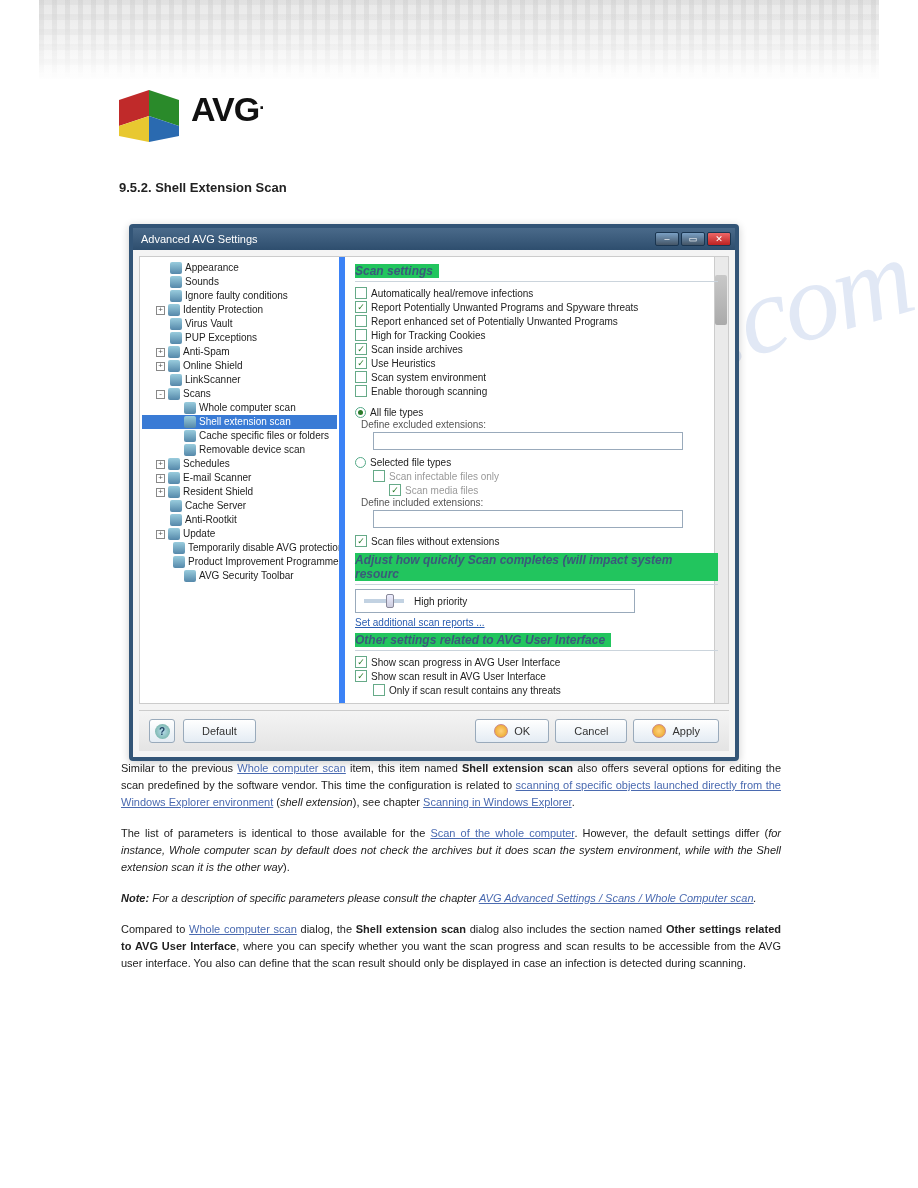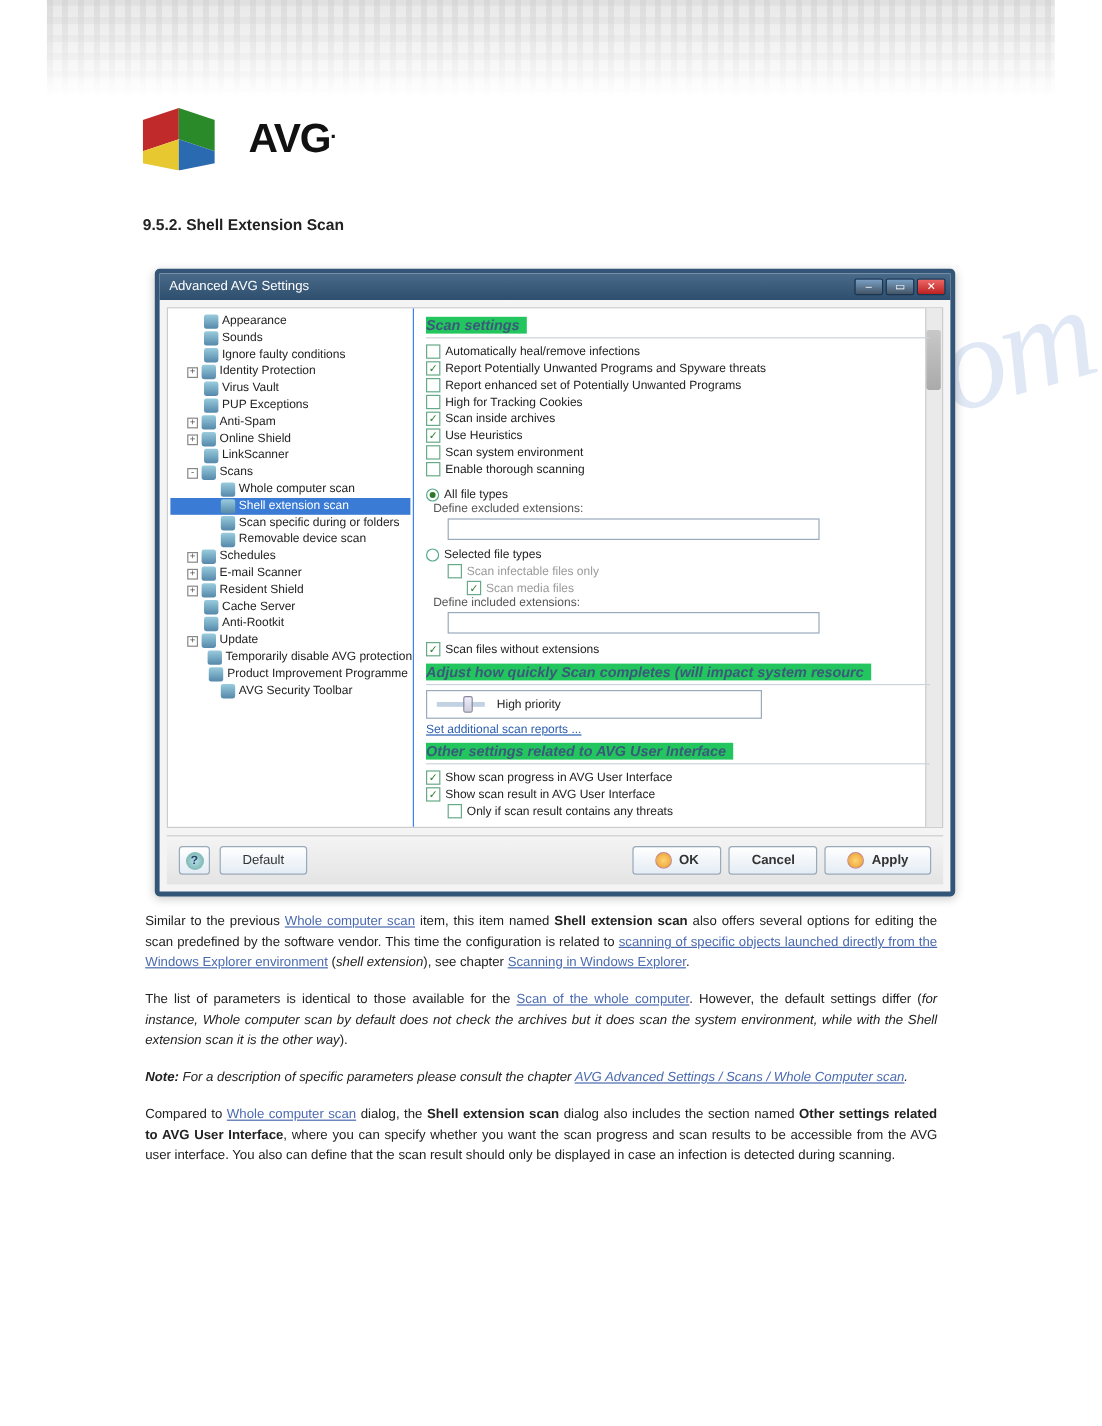--- a/index.html
+++ b/index.html
@@ -4,37 +4,37 @@
 <style>
   * { box-sizing: border-box; margin: 0; padding: 0; }
   body { background: #fff; font-family: Verdana, Arial, sans-serif; font-size: 11px; color: #333; }
   .page-wrap { width: 918px; margin: 0 auto; background: #fff; }
   .canvas { width: 840px; margin: 0 auto; background: #fff; position: relative; padding-bottom: 30px; }
   .pixel-header { height: 80px; background: linear-gradient(to bottom, #e8e8e8 0%, #fff 100%); position: relative; overflow: hidden; }
   .pixel-header::before { content: ""; position: absolute; inset: 0; background-image:
     repeating-linear-gradient(90deg, rgba(200,200,200,0.4) 0 5px, transparent 5px 13px),
     repeating-linear-gradient(0deg, rgba(210,210,210,0.35) 0 6px, transparent 6px 15px);
     mask-image: linear-gradient(to bottom, #000 0%, transparent 100%); -webkit-mask-image: linear-gradient(to bottom, #000 0%, transparent 100%); }
-  .logo-block { position: absolute; top: 90px; left: 80px; display: flex; align-items: center; gap: 28px; }
+  .logo-block { position: absolute; top: 90px; left: 80px; display: flex; gap: 12px; }
   .logo-flag { width: 60px; height: 52px; }
   .logo-text { font-weight: 900; font-size: 34px; letter-spacing: -1px; color: #111; }
   .logo-dot { font-size: 18px; position: relative; top: -12px; }
   .section-heading { position: absolute; top: 180px; left: 80px; font-size: 13px; font-weight: bold; color: #222; }
 
   
-  .dialog-outer { position: absolute; top: 224px; left: 90px; width: 667px; border: 4px solid #335577; border-radius: 4px; box-shadow: 0 2px 8px rgba(0,0,0,0.2); background: #f4f4f4; }
+  .dialog-outer { position: absolute; top: 224px; left: 90px; width: 610px; border: 4px solid #335577; border-radius: 4px; box-shadow: 0 2px 8px rgba(0,0,0,0.2); background: #f4f4f4; }
   .titlebar { height: 22px; background: linear-gradient(#4a6a8a,#2e4e6e); display: flex; align-items: center; justify-content: space-between; padding: 0 4px 0 8px; }
   .titlebar-title { color: #fff; font-size: 11px; }
   .win-btns { display: flex; gap: 2px; }
   .win-btn { width: 24px; height: 14px; border: 1px solid #1a3550; background: linear-gradient(#6a8,#486); border-radius: 2px; font-size: 9px; color: #fff; text-align: center; line-height: 12px; }
   .win-btn.min { background: linear-gradient(#7aa0c4,#456); }
   .win-btn.max { background: linear-gradient(#7aa0c4,#456); }
   .win-btn.close { background: linear-gradient(#e66,#b22); }
   .dialog-body { display: flex; background: #fff; border: 1px solid #ccc; margin: 6px; }
-  .tree-panel { width: 205px; border-right: 1px solid #3b82f6; padding: 4px 2px; font-size: 10px; color: #222; line-height: 14px; overflow: hidden; }
+  .tree-panel { width: 205px; border-right: 6px solid #3b82f6; padding: 4px 2px; font-size: 10px; color: #222; line-height: 14px; overflow: hidden; }
   .tree-row { display: flex; align-items: center; gap: 3px; padding: 0 2px; white-space: nowrap; }
   .tree-row.selected { background: #3a7bd5; color: #fff; }
   .tree-exp { width: 9px; height: 9px; border: 1px solid #888; display: inline-flex; align-items: center; justify-content: center; font-size: 8px; line-height: 8px; flex: none; background:#fff; color:#555;}
   .tree-ico { width: 12px; height: 12px; background: linear-gradient(#9cd, #58a); border-radius: 2px; flex: none; }
   .ind1 { padding-left: 14px; }
   .ind2 { padding-left: 28px; }
 
   .right-panel { flex: 1; padding: 6px 10px 6px 10px; font-size: 10px; color: #222; position: relative; }
   .scrollbar-stub { position: absolute; right: 0; top: 0; width: 14px; height: 100%; background: #eaeaea; border-left:1px solid #ccc; }
   .scrollbar-thumb { position: absolute; right: 1px; top: 18px; width: 12px; height: 50px; background: linear-gradient(#c8c8c8,#aaa); border-radius: 2px; }
@@ -51,21 +51,21 @@
   .txt-input { width: 310px; height: 18px; border: 1px solid #9ab; margin: 2px 0 6px 18px; background: #fff; }
   .disabled { color: #9a9a9a; }
   .slider-box { width: 280px; height: 24px; border: 1px solid #9ab; margin: 2px 0 4px 0; display: flex; align-items: center; padding: 0 8px; gap: 10px; }
   .slider-track { width: 40px; height: 4px; background: #c2d2e2; position: relative; }
   .slider-thumb { position: absolute; top: -5px; left: 22px; width: 8px; height: 14px; background: linear-gradient(#eef,#ccd); border:1px solid #889; border-radius:2px; }
   .link-text { color: #2a5db0; text-decoration: underline; font-size: 10px; }
 
   .dialog-buttons { display: flex; justify-content: space-between; align-items: center; padding: 8px 10px; background: linear-gradient(#f4f4f4,#e4e4e4); border-top: 1px solid #ccc; margin: 0 6px 6px 6px; }
   .dbtn { height: 24px; padding: 0 18px; border: 1px solid #9ab; border-radius: 3px; background: linear-gradient(#fff,#e4ecf4); font-size: 11px; color: #333; display: inline-flex; align-items: center; gap: 6px; }
   .dbtn-ico { width: 14px; height: 14px; border-radius: 50%; background: radial-gradient(#ffd27a,#e8a020); border:1px solid #c88;}
-  .dbtn-group { display: flex; gap: 6px; font-weight: bold; }
+  .dbtn-group { display: flex; gap: 6px; }
   .help-btn { width: 26px; height: 24px; border: 1px solid #9ab; border-radius: 3px; background: linear-gradient(#fff,#e4ecf4); display:inline-flex; align-items:center; justify-content:center; }
   .help-ico { width:15px; height:15px; border-radius:50%; background: radial-gradient(#bde, #6a9); display:inline-flex; align-items:center; justify-content:center; color:#246; font-size:10px; font-weight:bold;}
 
   
   .body-text { position: absolute; top: 760px; left: 82px; width: 660px; font-size: 11px; line-height: 17px; color: #222; text-align: justify; }
   .body-text a { color: #4a6ab0; text-decoration: underline; }
   .body-text p { margin-bottom: 14px; }
   .body-text strong.sub { font-weight: bold; }
   .italic { font-style: italic; }
   .wm { position: absolute; left: 160px; top: 310px; pointer-events:none; font-size: 110px; color: rgba(90,130,200,0.18); font-style: italic; transform: rotate(-16deg); white-space: nowrap; font-family: Georgia, serif; letter-spacing: -3px; }
@@ -161,21 +161,21 @@
               <span>Whole computer scan</span>
             </div>
             <div class="tree-row ind2 selected">
               <span style="width: 11px; display: inline-block;"></span>
               <span class="tree-ico"></span>
               <span>Shell extension scan</span>
             </div>
             <div class="tree-row ind2">
               <span style="width: 11px; display: inline-block;"></span>
               <span class="tree-ico"></span>
-              <span>Scan specific during or folders</span>
+              <span>Cache specific files or folders</span>
             </div>
             <div class="tree-row ind2">
               <span style="width: 11px; display: inline-block;"></span>
               <span class="tree-ico"></span>
               <span>Removable device scan</span>
             </div>
             <div class="tree-row ind1">
               <span class="tree-exp">+</span>
               <span class="tree-ico"></span>
               <span>Schedules</span>

